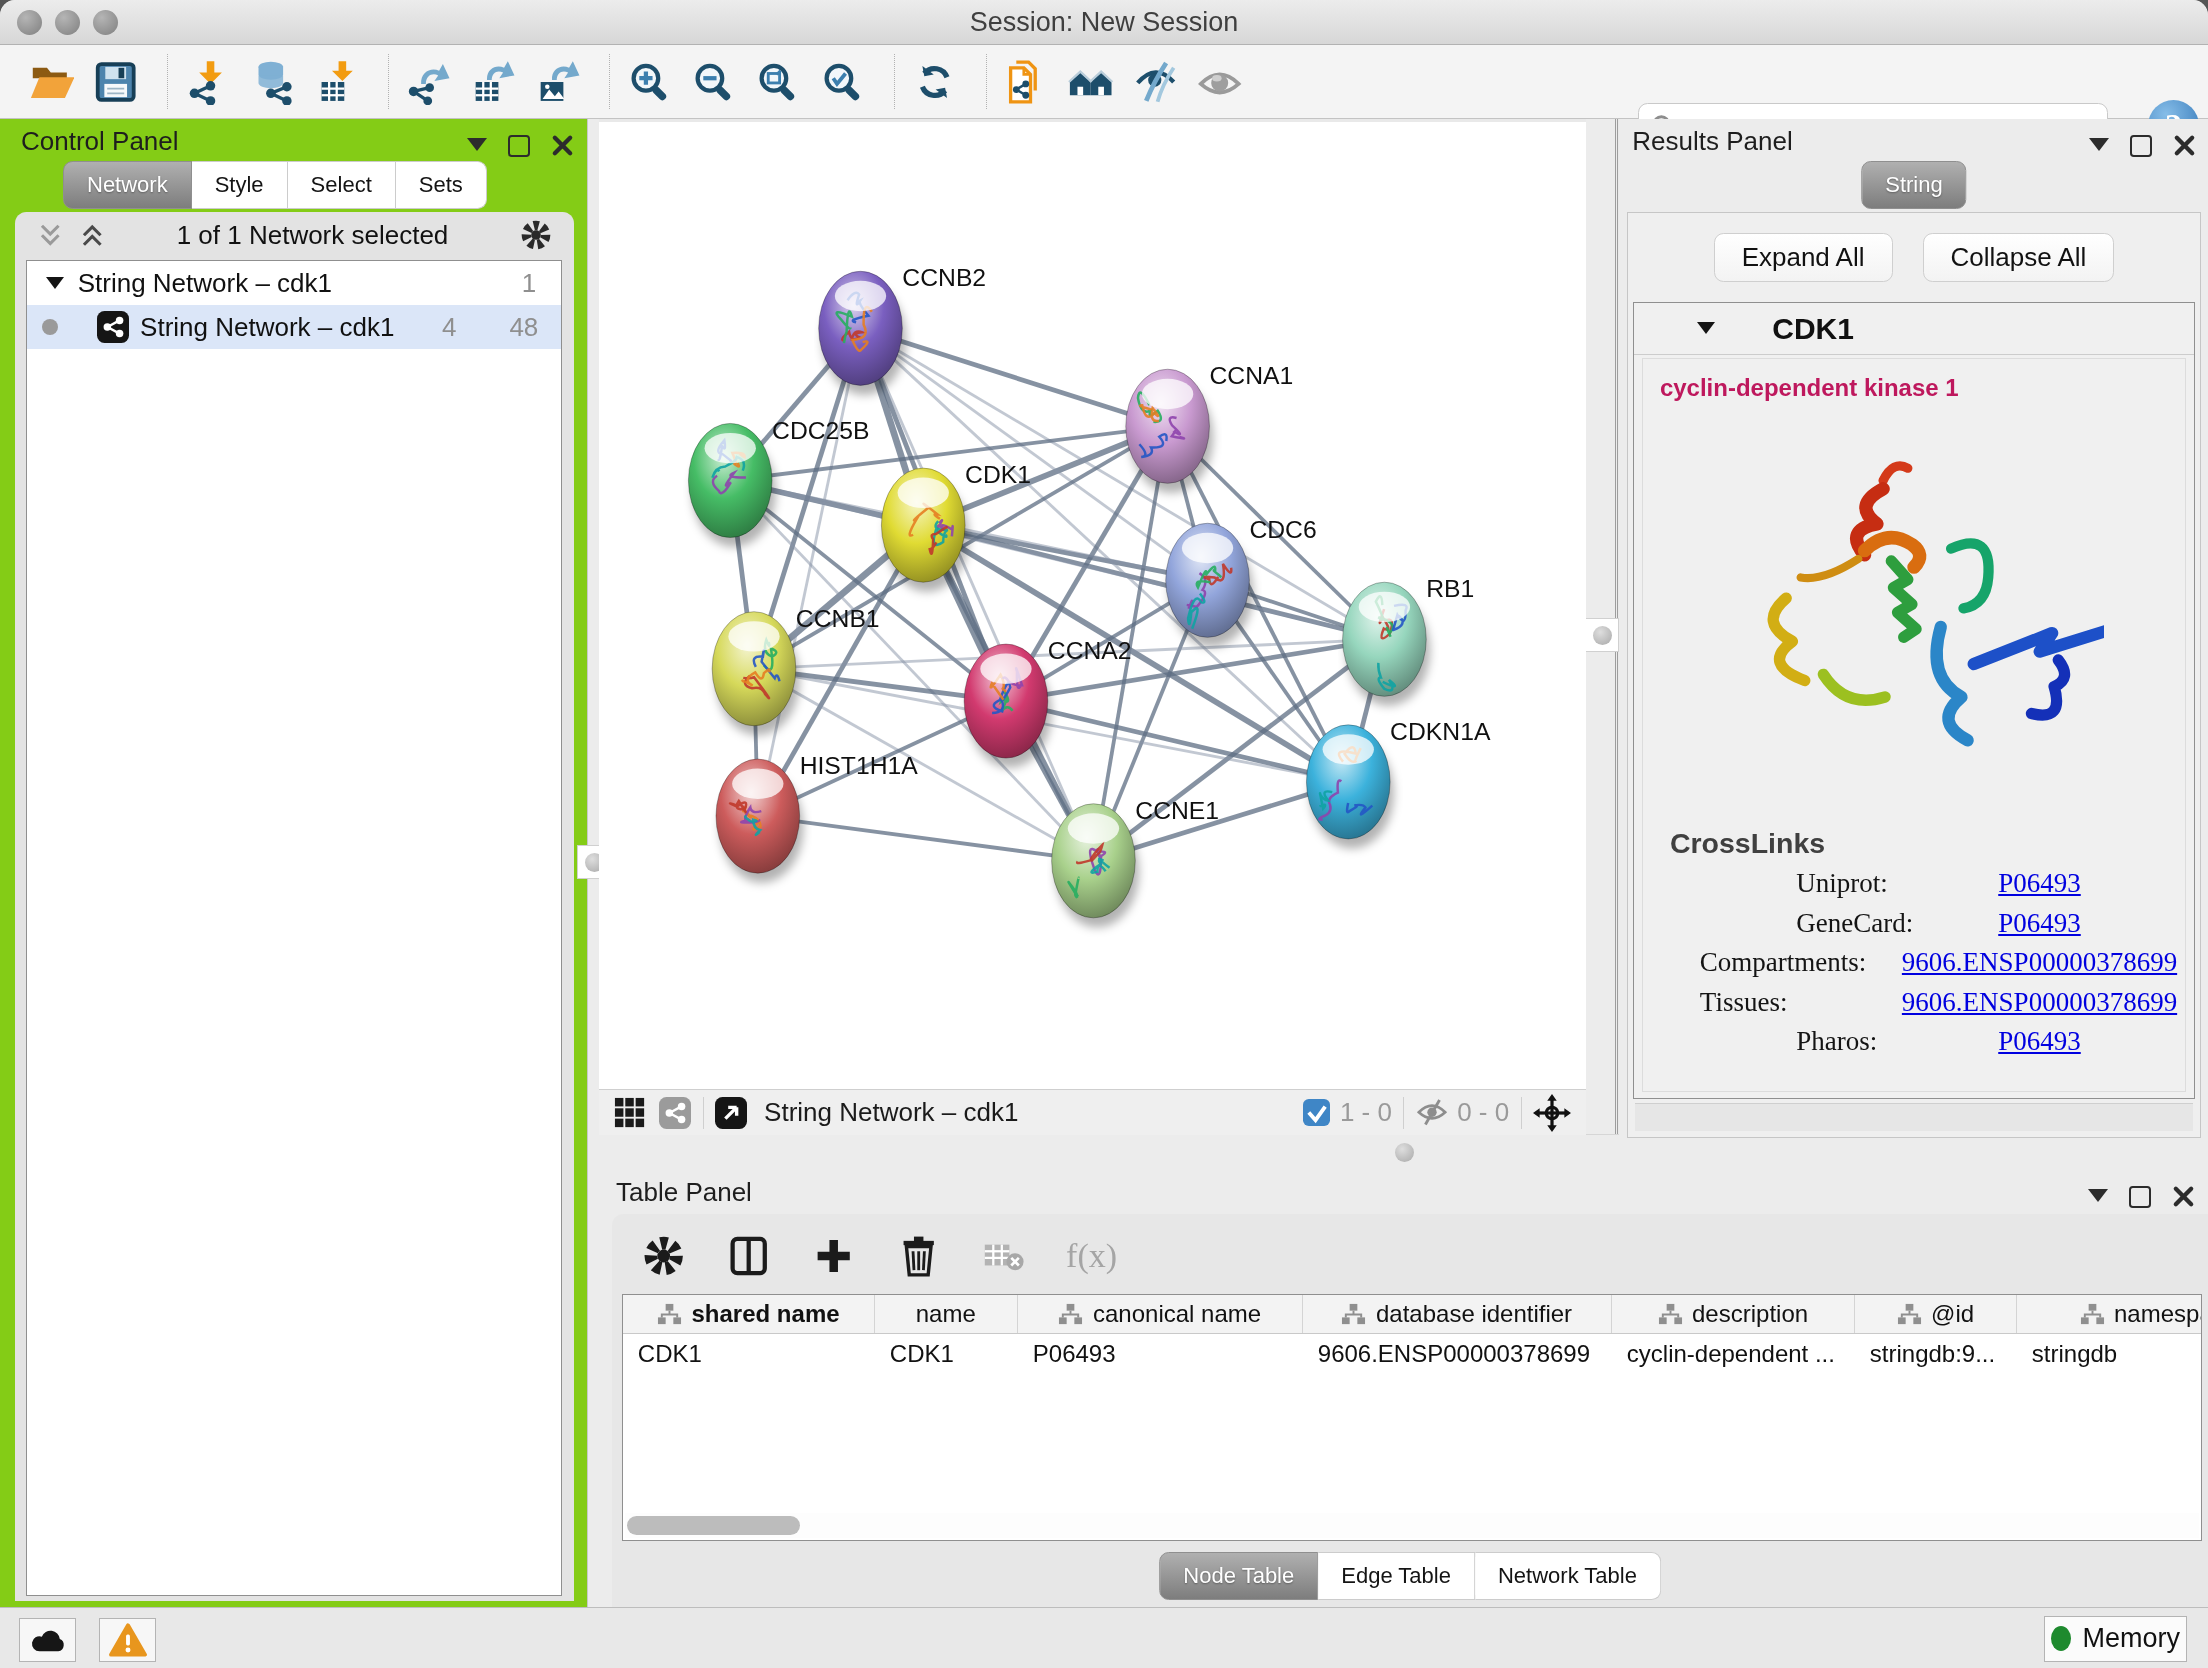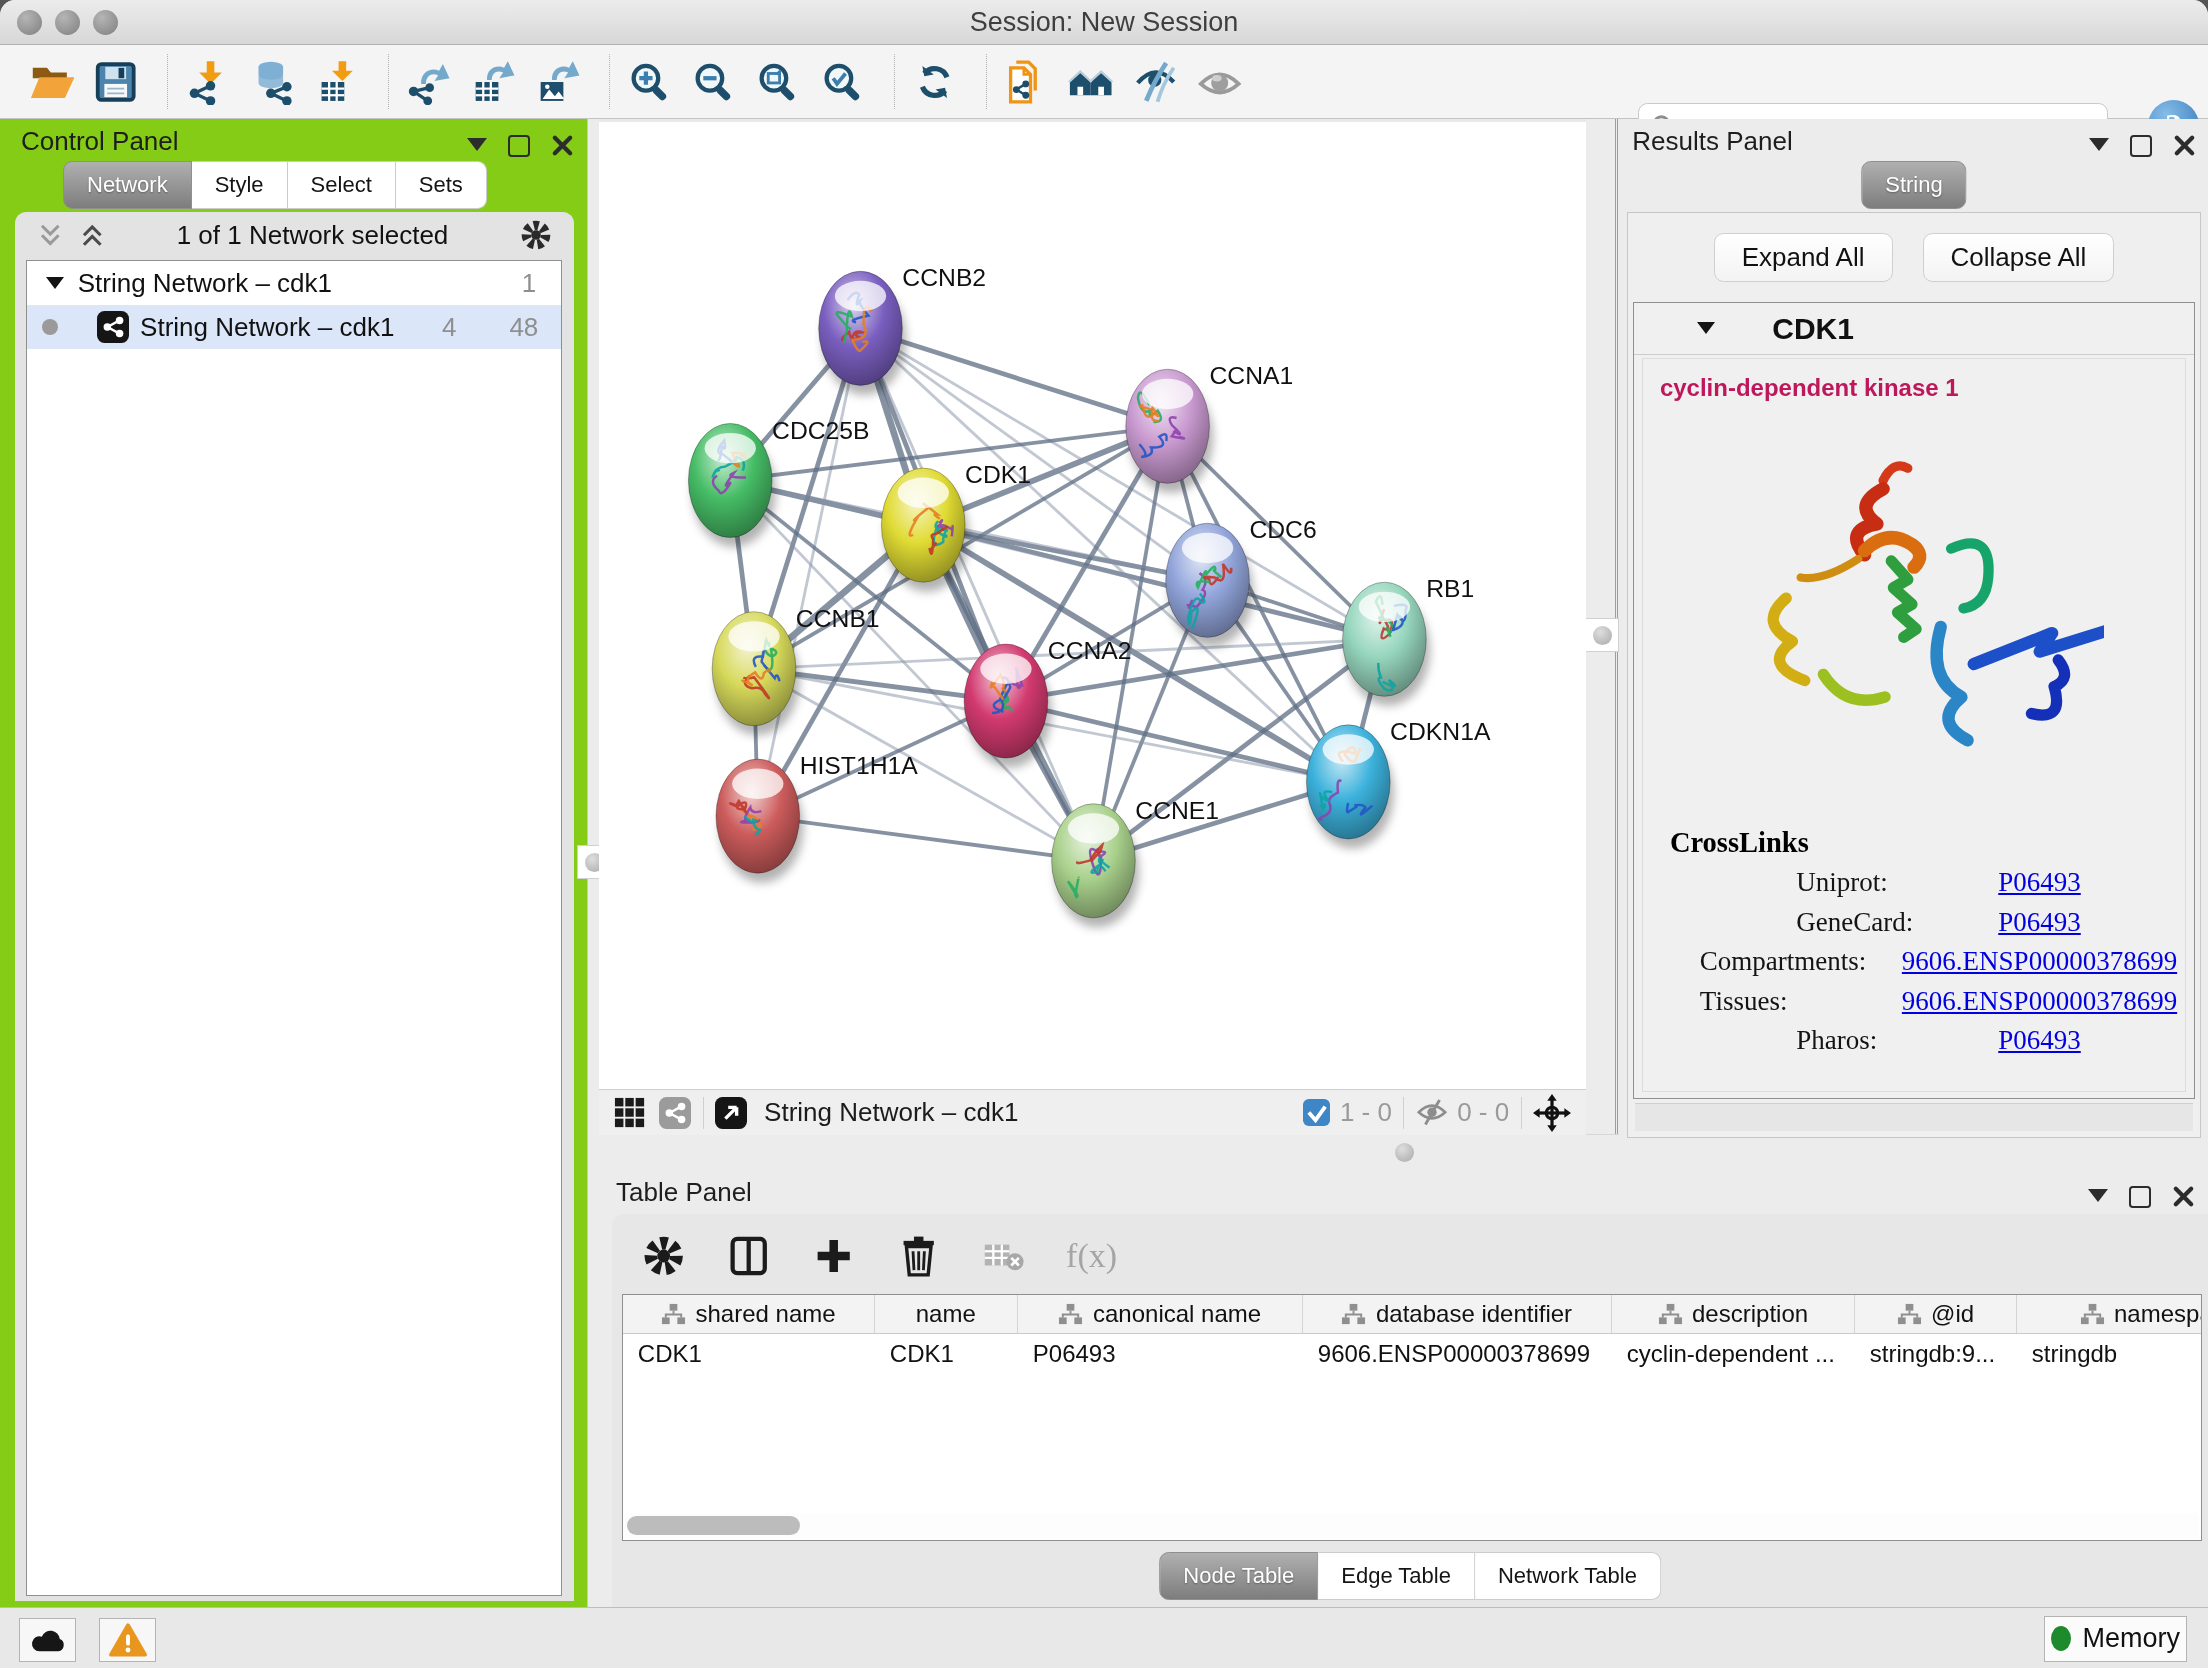--- a/index.html
+++ b/index.html
@@ -68,21 +68,21 @@
   .rp-tab{position:absolute;left:50%;transform:translateX(-50%);top:42px;display:flex;}
   .rp-outer{position:absolute;left:7.6px;right:7.6px;top:93px;bottom:32px;border:1.9px solid #c6c6c6;background:#efefef;}
   .rp-btns{position:absolute;left:0;right:0;top:0;height:88px;display:flex;align-items:center;justify-content:center;gap:30px;}
   .rp-scroll{position:absolute;left:5.7px;right:5.7px;top:89px;bottom:38px;border:1.9px solid #8f8f8f;background:#f0f0f0;}
   .rp-genehead{position:absolute;left:0;right:0;top:0;height:51px;border-bottom:1.9px solid #cccccc;display:flex;align-items:center;}
   .rp-genehead .tri{margin:7.6px 25px 0 63px;}
   .gene{font-size:30px;font-weight:bold;color:#111;margin-left:32px;}
   .rp-body{position:absolute;left:7.6px;right:7.6px;top:55px;bottom:5.7px;background:#f0f0f0;border:1px solid #dcdcdc;}
   .desc{font-size:24px;color:#be185d;margin:15px 0 0 17px;font-weight:bold;}
   .protein{display:block;margin:25px auto 0 auto;}
-  .xl-title{font-family:Liberation Serif, serif;font-weight:bold;font-size:28.5px;color:#000000;margin:28.5px 0 5.7px 27px;}
+  .xl-title{font-family:Liberation Sans, sans-serif;font-weight:bold;font-size:28.5px;color:#404040;margin:28.5px 0 5.7px 27px;}
   .xl-row{display:flex;font-family:Liberation Serif, serif;font-size:27px;margin:8.6px 0 0 49px;justify-content:center;}
   .xl-row .xlab{width:202px;color:#141414;}
   .xl-row a{color:#0000e0;text-decoration:underline;}
   .rp-hbar{position:absolute;left:7.6px;right:7.6px;bottom:5.7px;height:27px;background:#e6e6e6;border-top:1px solid #cfcfcf;}
   
   .tablep{position:absolute;left:599px;top:1170px;width:1609px;height:438px;background:#ececec;}
   .tp-inner{position:absolute;left:13.3px;right:0;top:44px;bottom:0;background:#e7e7e7;border-radius:11.4px 0 0 0;}
   .tp-tools{position:absolute;left:25px;top:11.4px;height:61px;display:flex;align-items:center;gap:32px;}
   .tp-tools .tbtn{margin:0;}
   .fx{font-family:"Liberation Serif",serif;font-size:34px;color:#a5a5a5;}
@@ -764,21 +764,21 @@
               <circle cx="36" cy="30" r="9" fill="#a8a8a8"></circle>
               <path d="M32 26l8 8M40 26l-8 8" stroke="#fff" stroke-width="2.8"></path>
             </svg>
           </button>
         <button class="tbtn" style="width:auto">
             <span class="fx">f(x)</span>
           </button>
       </div>
       <div class="tbl">
         <div class="thead" id="tblhead">
-            <div class="th" style="width: 252px;">
+            <div class="th" style="width: 252px; font-weight: bold;">
               <svg viewBox="0 0 26 26" width="25" height="25">
                 <g fill="#8f8f8f">
                   <rect x="9" y="2" width="8" height="7"></rect>
                   <rect x="1" y="16" width="8" height="7"></rect>
                   <rect x="17" y="16" width="8" height="7"></rect>
                 </g>
                 <path d="M13 9v4M5 16v-3h16v3" stroke="#8f8f8f" stroke-width="2" fill="none"></path>
               </svg>
               <span>shared name</span>
             </div>

